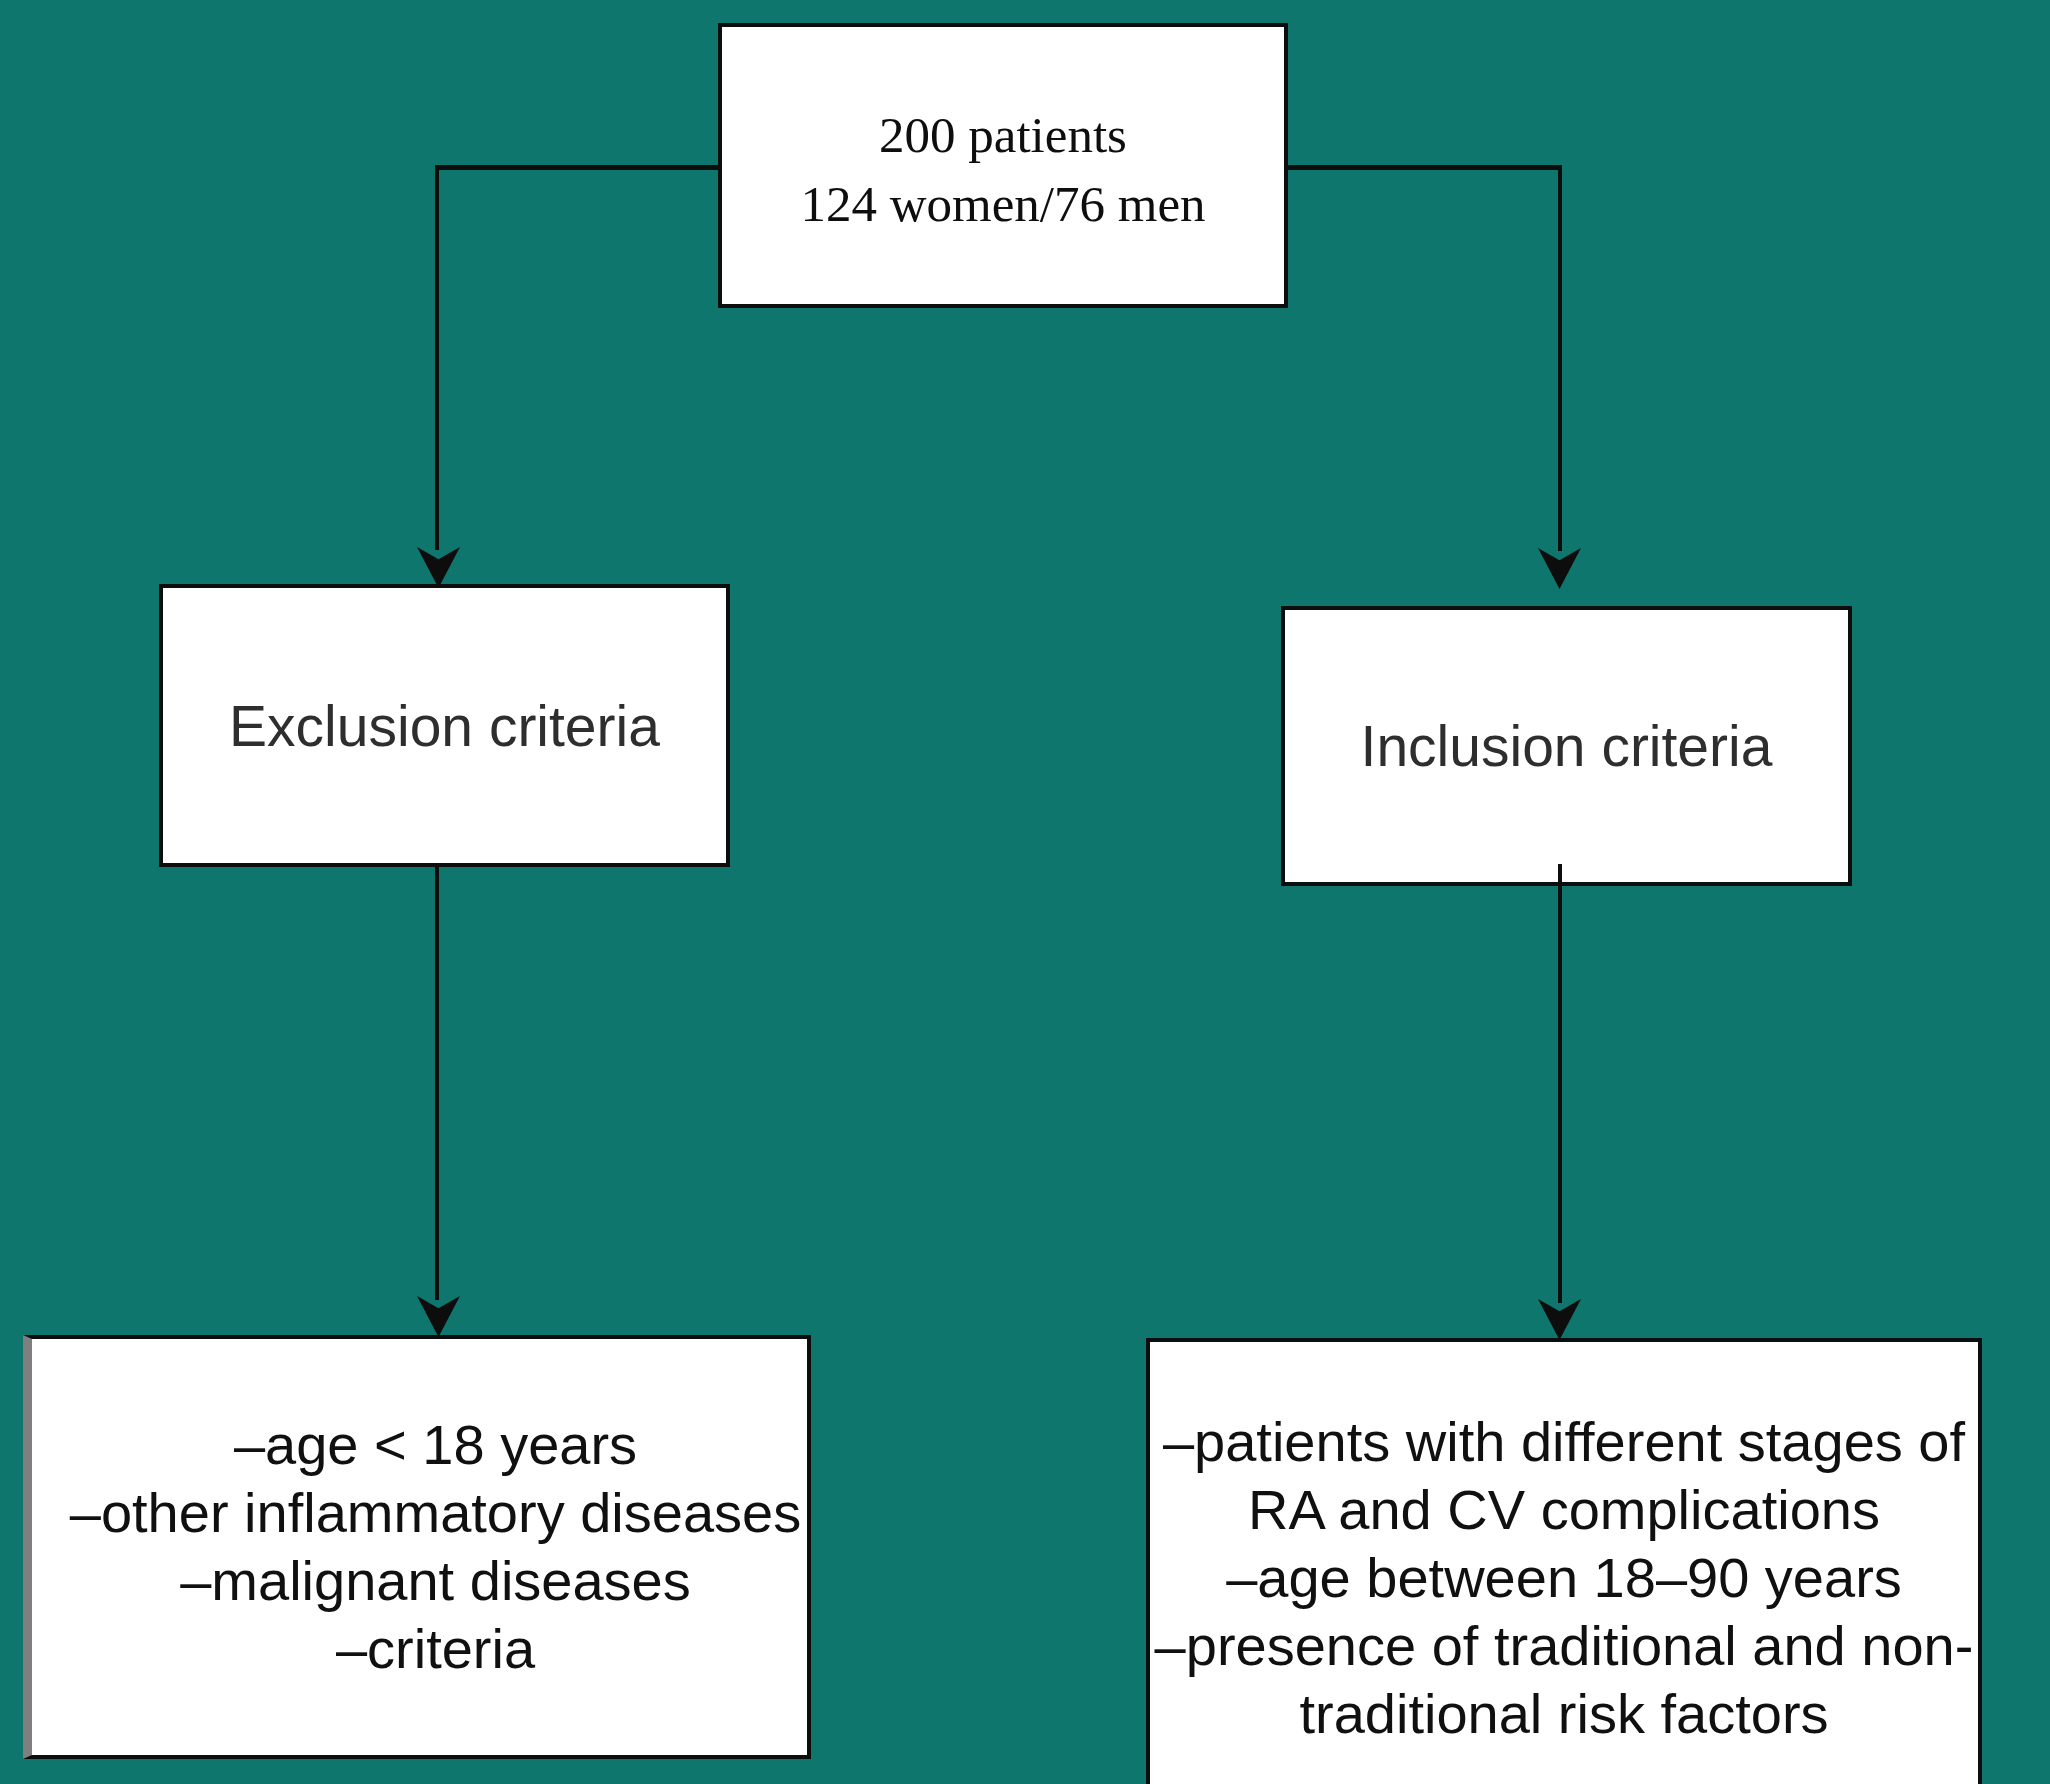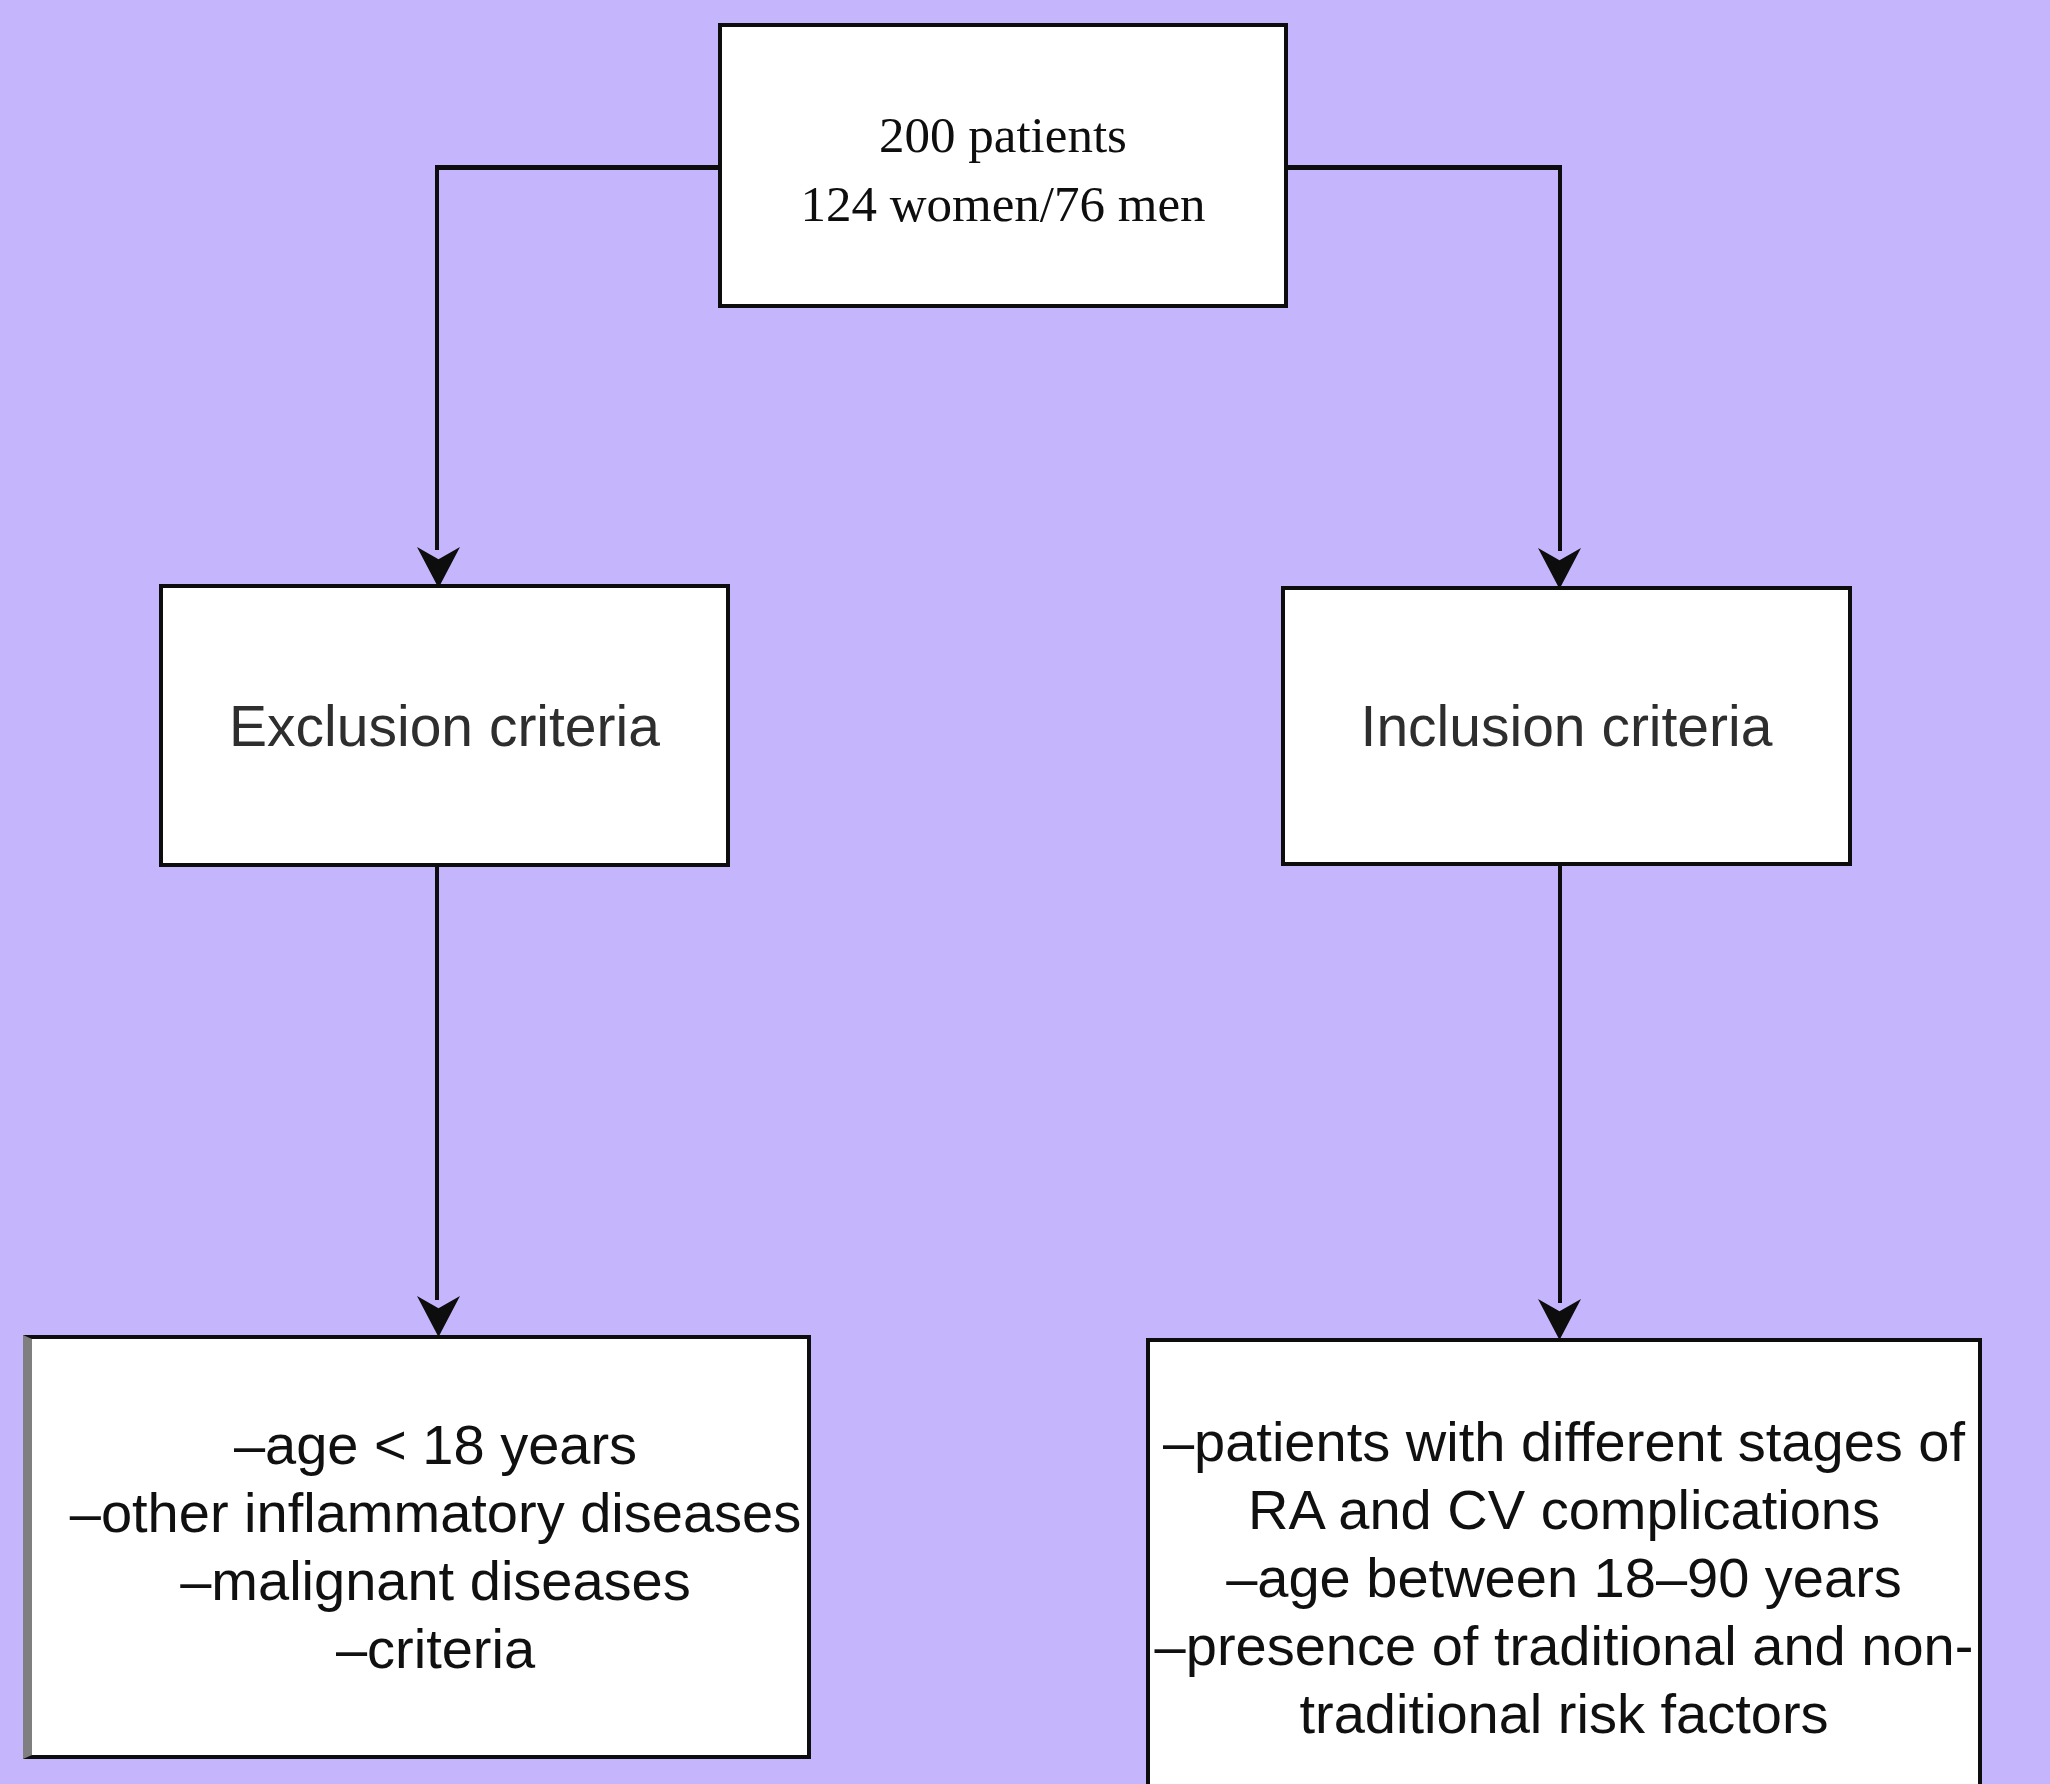--- a/index.html
+++ b/index.html
@@ -4,21 +4,21 @@
 <style>
   html, body {
     margin: 0;
     padding: 0;
     background: #ffffff;
   }
   .canvas {
     position: relative;
     width: 2051px;
     height: 1785px;
-    background: #c4b5fd;
+    background: #0f766e;
     overflow: hidden;
     font-family: "Liberation Sans", sans-serif;
   }
   .box {
     position: absolute;
     box-sizing: border-box;
     border: 4.9px solid #0d0d0d;
     background: #ffffff;
     display: flex;
     flex-direction: column;
@@ -28,21 +28,21 @@
   }
   .top-box {
     left: 718px; top: 23px; width: 570px; height: 285px;
     font-family: "Liberation Serif", serif;
     font-size: 51px;
     line-height: 69px;
     color: #0e0e0e;
     padding-top: 8.2px;
   }
   .exclusion-box { left: 159px;  top: 584px; width: 571px; height: 283px; }
-  .inclusion-box { left: 1281px; top: 586px; width: 571px; height: 280px; }
+  .inclusion-box { left: 1281px; top: 606px; width: 571px; height: 280px; }
   .criteria-label {
     font-size: 57px;
     color: #2e2e2e;
   }
   .bottom-left-box {
     left: 23px; top: 1335px; width: 788px; height: 424px;
     border-left: 9.8px solid #7f7f7f;
     padding-left: 32px;
   }
   .bottom-right-box {

